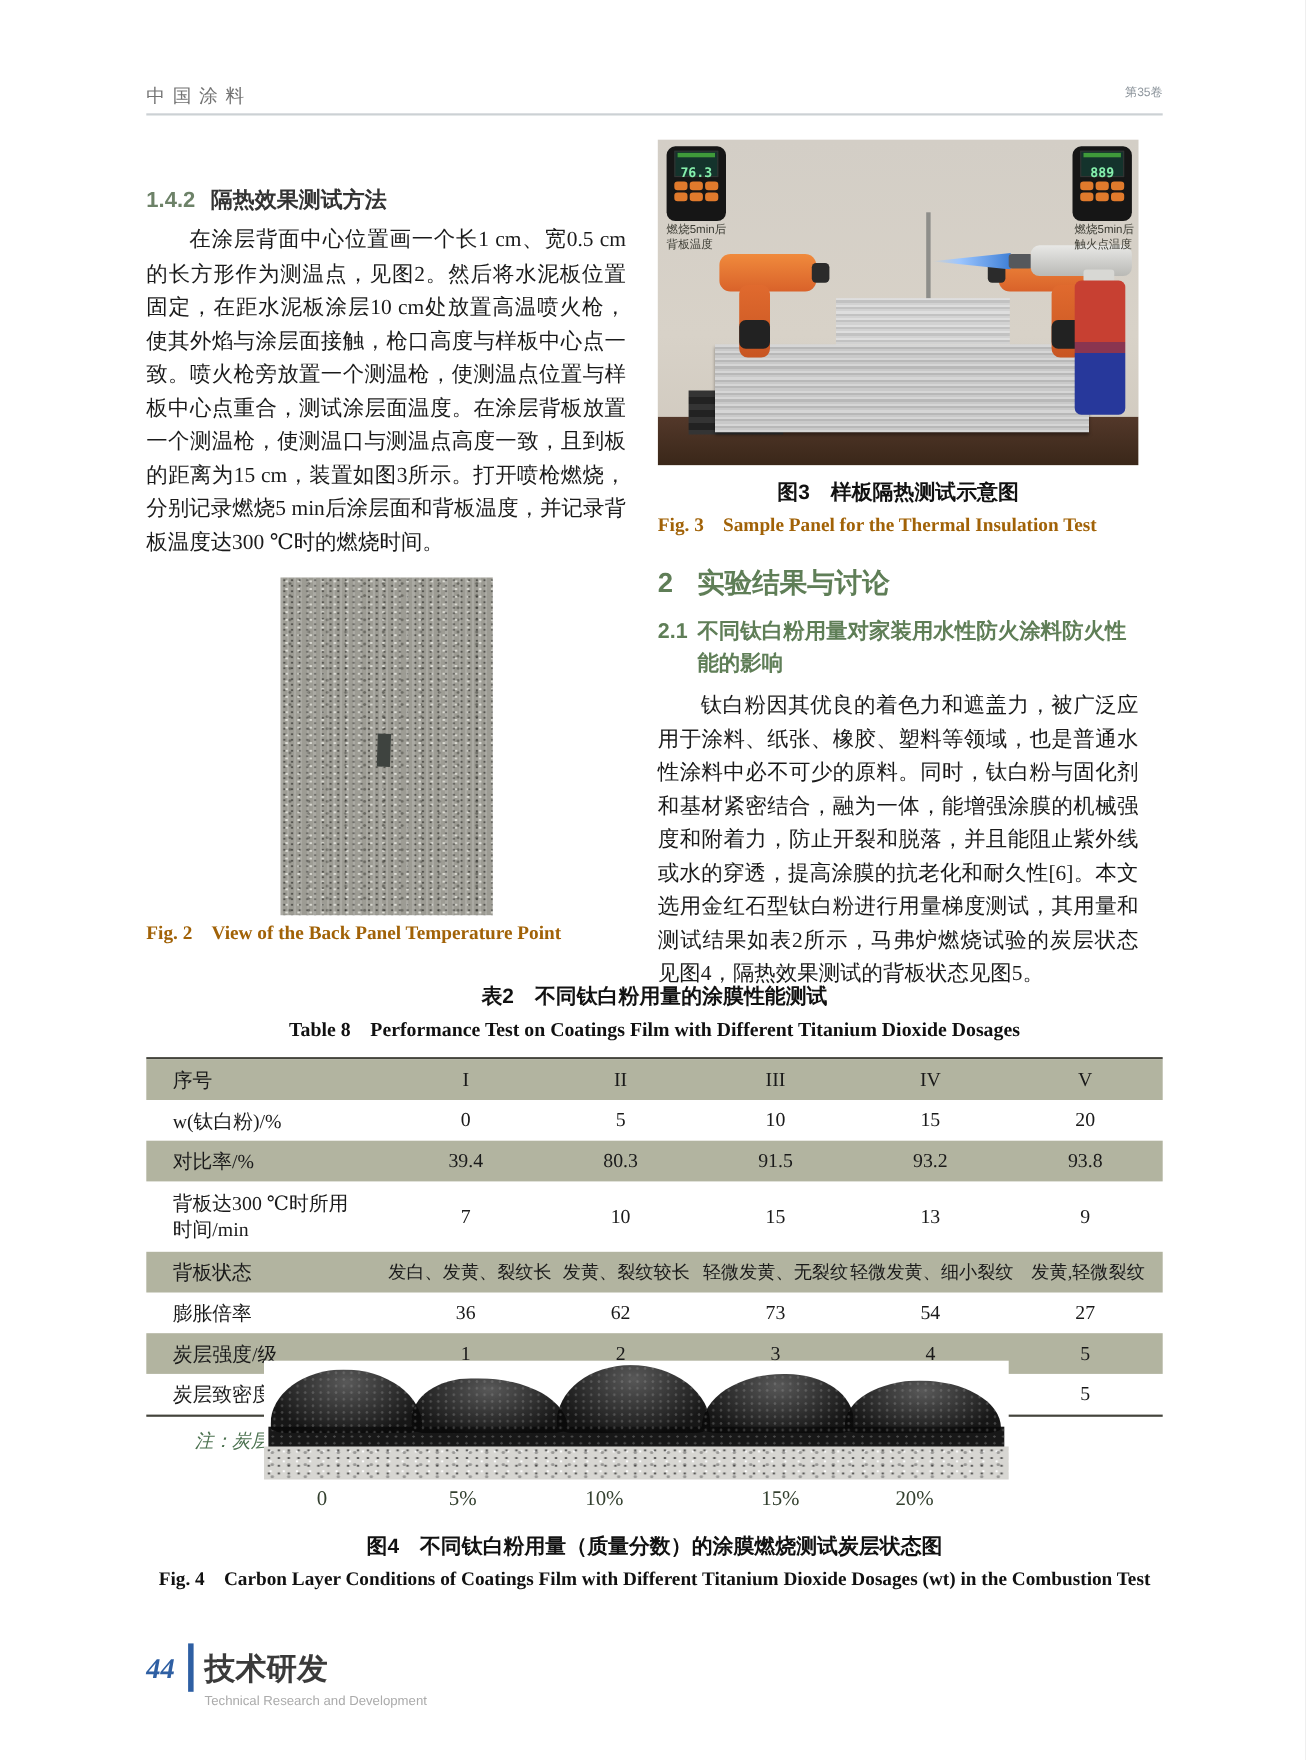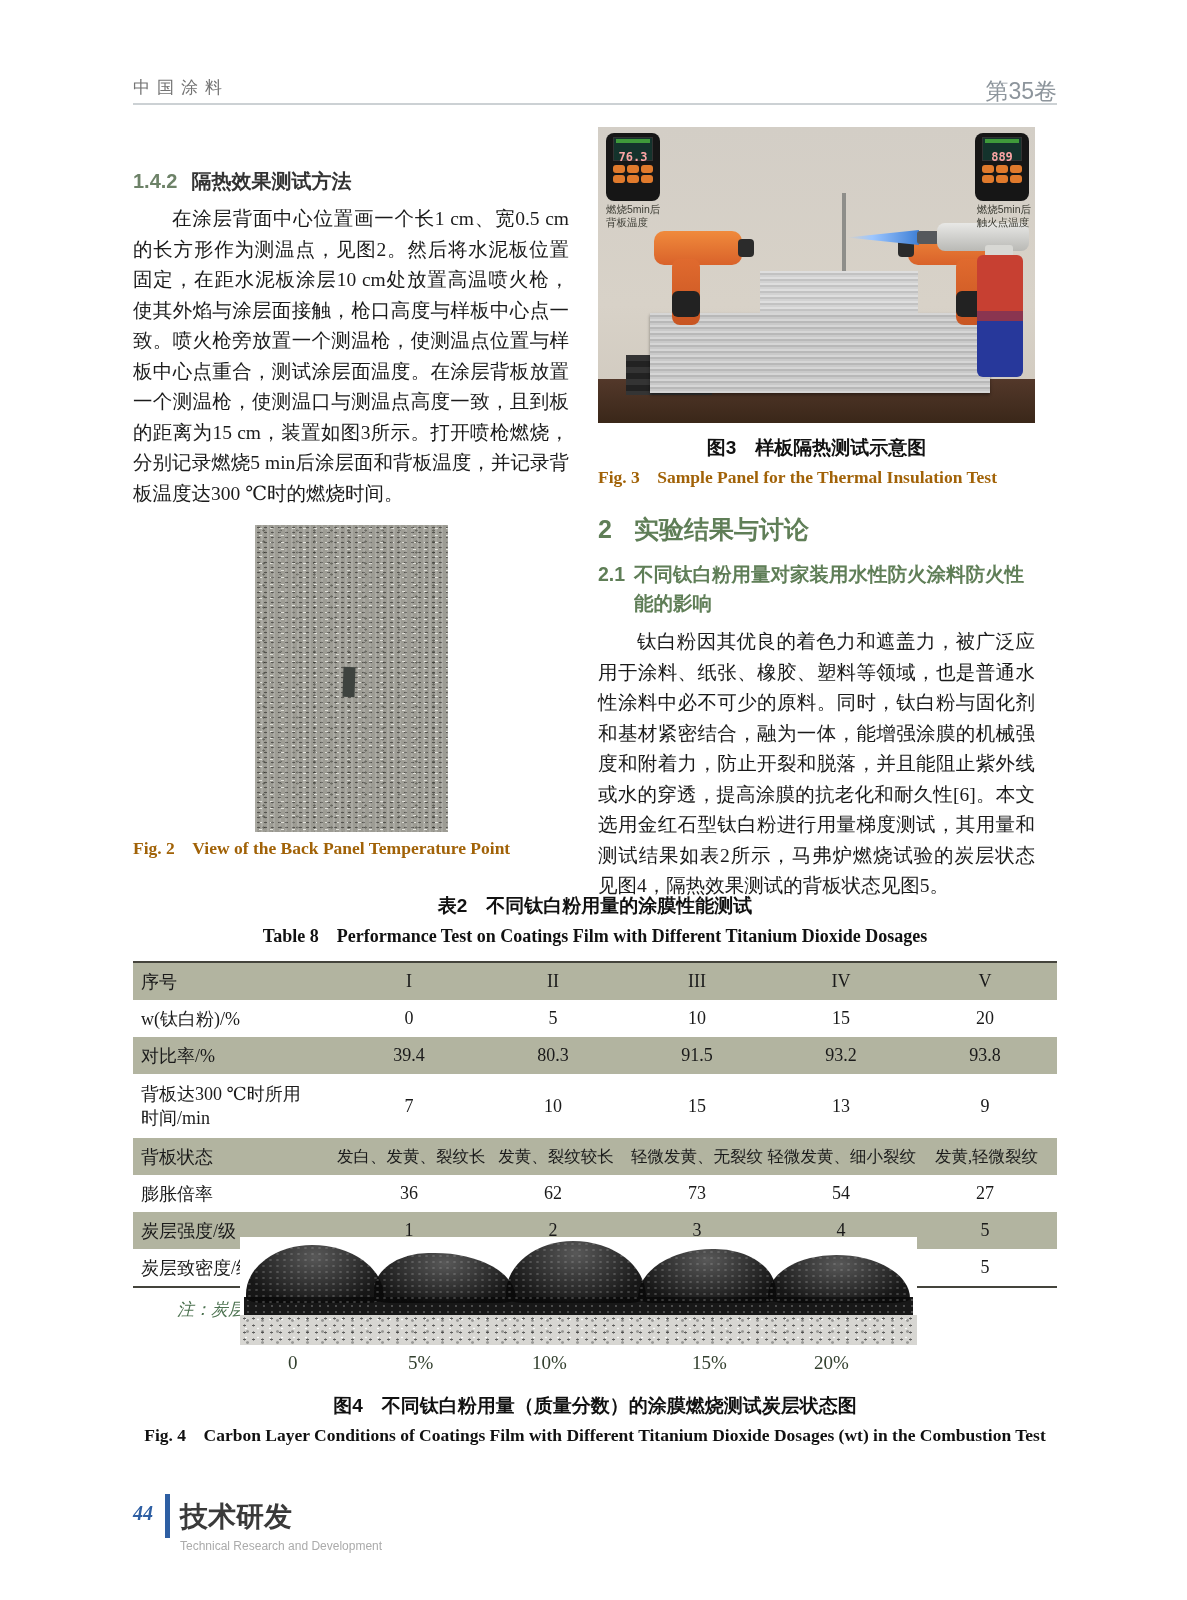--- a/index.html
+++ b/index.html
@@ -3,21 +3,21 @@
 <meta charset="utf-8">
 <style>
   html,body{margin:0;padding:0;background:#e9e9e7;}
   .page{position:relative;width:1187px;height:1600px;background:#ffffff;margin:0 auto;
         font-family:"Liberation Serif","DejaVu Serif",serif;color:#1a1a1a;overflow:hidden;
         outline:1px solid #ddd;}
   
   .hdr-journal{position:absolute;left:133px;top:76px;font-family:Liberation Sans, sans-serif;
     font-size:17px;color:#737373;letter-spacing:7px;}
   .hdr-volume{position:absolute;right:130px;top:76px;font-family:"Liberation Sans",sans-serif;
-    font-size:23px;color:#8d959c;}
+    font-size:11px;color:#8d959c;}
   .hdr-rule{position:absolute;left:133px;top:103px;width:924px;height:2px;background:#ccd1d4;}
   
   .col-left{position:absolute;left:133px;top:132px;width:436px;margin-top:36px;}
   .col-right{position:absolute;left:598px;top:127px;width:437px;}
   .sec-head{font-family:"Liberation Sans",sans-serif;font-weight:bold;font-size:20px;color:#333;}
   .sec-head .num{color:#6d8268;margin-right:14px;font-weight:bold;}
   .body-par{margin-top:9px;font-size:19.5px;line-height:30.5px;text-align:justify;text-indent:2em;}
   
   .fig2-wrap{margin:16px auto 0;width:193px;height:307px;position:relative;}
   .fig2-board{position:absolute;inset:0;background-color:#9d9c94;
@@ -58,41 +58,41 @@
     clip-path:polygon(0 50%,100% 0,100% 100%);}
   .canister{position:absolute;right:12px;top:128px;width:46px;height:122px;border-radius:6px;
     background:linear-gradient(180deg,#c74032 0 46%,#8a3550 46% 54%,#27389b 54% 100%);}
   .canister-cap{position:absolute;right:22px;top:118px;width:28px;height:12px;background:#d8d8d4;border-radius:3px;}
   .fig3 .stack{position:absolute;left:28px;bottom:28px;width:86px;height:40px;
     background:repeating-linear-gradient(180deg,#343434 0 6px,#222 6px 12px);}
   .inset{position:absolute;width:46px;height:62px;background:#161616;border-radius:8px;padding:4px 4px 2px;}
   .inset .screen{width:38px;height:22px;margin:0 auto;background:#14332c;border:1px solid #333;
     display:flex;align-items:center;justify-content:center;position:relative;}
   .inset .screen::before{content:"";position:absolute;top:1px;left:2px;right:2px;height:4px;background:#3f9a3a;}
-  .inset .reading{font-family:"DejaVu Sans Mono",monospace;font-size:12px;font-weight:bold;color:#fca5a5;margin-top:16px;}
+  .inset .reading{font-family:"DejaVu Sans Mono",monospace;font-size:12px;font-weight:bold;color:#86efac;margin-top:16px;}
   .inset .keys{display:grid;grid-template-columns:repeat(3,1fr);gap:2px;margin-top:4px;padding:0 3px;}
   .inset .keys i{display:block;height:8px;background:#e07a2c;border-radius:3px;}
   .inset-label{position:absolute;font-family:"Liberation Sans",sans-serif;font-size:10.5px;
     line-height:12.5px;color:#3c3c34;}
   
   .h2-main{margin-top:24px;font-family:"Liberation Sans",sans-serif;font-weight:bold;
     font-size:25px;color:#5f7e57;}
   .h2-main .num{margin-right:22px;}
   .h2-sub{margin-top:14px;display:flex;font-family:"Liberation Sans",sans-serif;font-weight:bold;
     font-size:19.5px;line-height:29px;color:#5f7e57;}
   .h2-sub .num{flex:0 0 36px;}
   
   .tbl-block{position:absolute;left:133px;top:893px;width:924px;}
   .tbl-title-zh{text-align:center;font-family:"Liberation Sans",sans-serif;font-weight:bold;font-size:19px;color:#111;}
   .tbl-title-en{text-align:center;font-family:"Liberation Serif",serif;font-weight:bold;font-size:18px;color:#111;margin-top:5px;}
   .tbl{margin-top:13px;border-top:2px solid #44443c;border-bottom:2px solid #44443c;}
   .t-row{display:flex;align-items:center;min-height:37px;font-size:18px;}
   .t-row.shaded{background:#b2b4a0;}
   .t-row.tall{min-height:64px;justify-content:center;}
-  .t-label{flex:0 0 196px;padding-left:8px;text-align:left;line-height:24px;}
+  .t-label{flex:0 0 196px;padding-left:24px;text-align:left;line-height:24px;}
   .t-cell{flex:1;text-align:center;}
   .t-row.small .t-cell{font-size:16.5px;white-space:nowrap;}
   .tbl-note{margin-top:10px;padding-left:44px;font-size:17px;color:#4c7250;font-style:italic;}
   
   .fig4{position:absolute;left:240px;top:1237px;width:677px;height:108px;background:#fff;}
   .fig4 .granite{position:absolute;left:0;right:0;bottom:0;height:30px;background-color:#d7d6d2;
     background-image:
       radial-gradient(rgba(40,40,40,.7) 1px, transparent 1.6px),
       radial-gradient(rgba(90,90,90,.5) 1.3px, transparent 2px),
       radial-gradient(rgba(255,255,255,.9) 1px, transparent 1.5px);
@@ -106,21 +106,21 @@
     border-radius:48% 52% 12% 12% / 85% 90% 10% 10%;}
   .fig4-labels{position:absolute;left:240px;top:1352px;width:677px;height:26px;}
   .fig4-labels span{position:absolute;font-size:19px;color:#33402f;font-family:"Liberation Serif",serif;}
   .fig4-cap-zh{position:absolute;left:133px;top:1393px;width:924px;text-align:center;
     font-family:"Liberation Sans",sans-serif;font-weight:bold;font-size:19px;color:#111;}
   .fig4-cap-en{position:absolute;left:110px;top:1423px;width:970px;text-align:center;
     font-family:"Liberation Serif",serif;font-weight:bold;font-size:17.5px;color:#111;}
   
   .footer{position:absolute;left:133px;top:1494px;display:flex;align-items:flex-start;}
   .footer .pnum{font-family:"Liberation Serif",serif;font-style:italic;font-weight:bold;
-    font-size:20px;color:#2e5fa3;margin-top:8px;}
+    font-size:26px;color:#2e5fa3;margin-top:8px;}
   .footer .bar{width:5px;height:44px;background:#2e5fa3;margin:0 10px 0 12px;}
   .footer .zh{font-family:"Liberation Sans",sans-serif;font-weight:bold;font-size:28px;color:#3a3a3a;margin-top:4px;}
   .footer .en{font-family:"Liberation Sans",sans-serif;font-size:12px;color:#ababab;margin-top:3px;}
 </style>
 </head>
 <body>
 
 <div class="page">
 
   <div class="hdr-journal">中国涂料</div>

